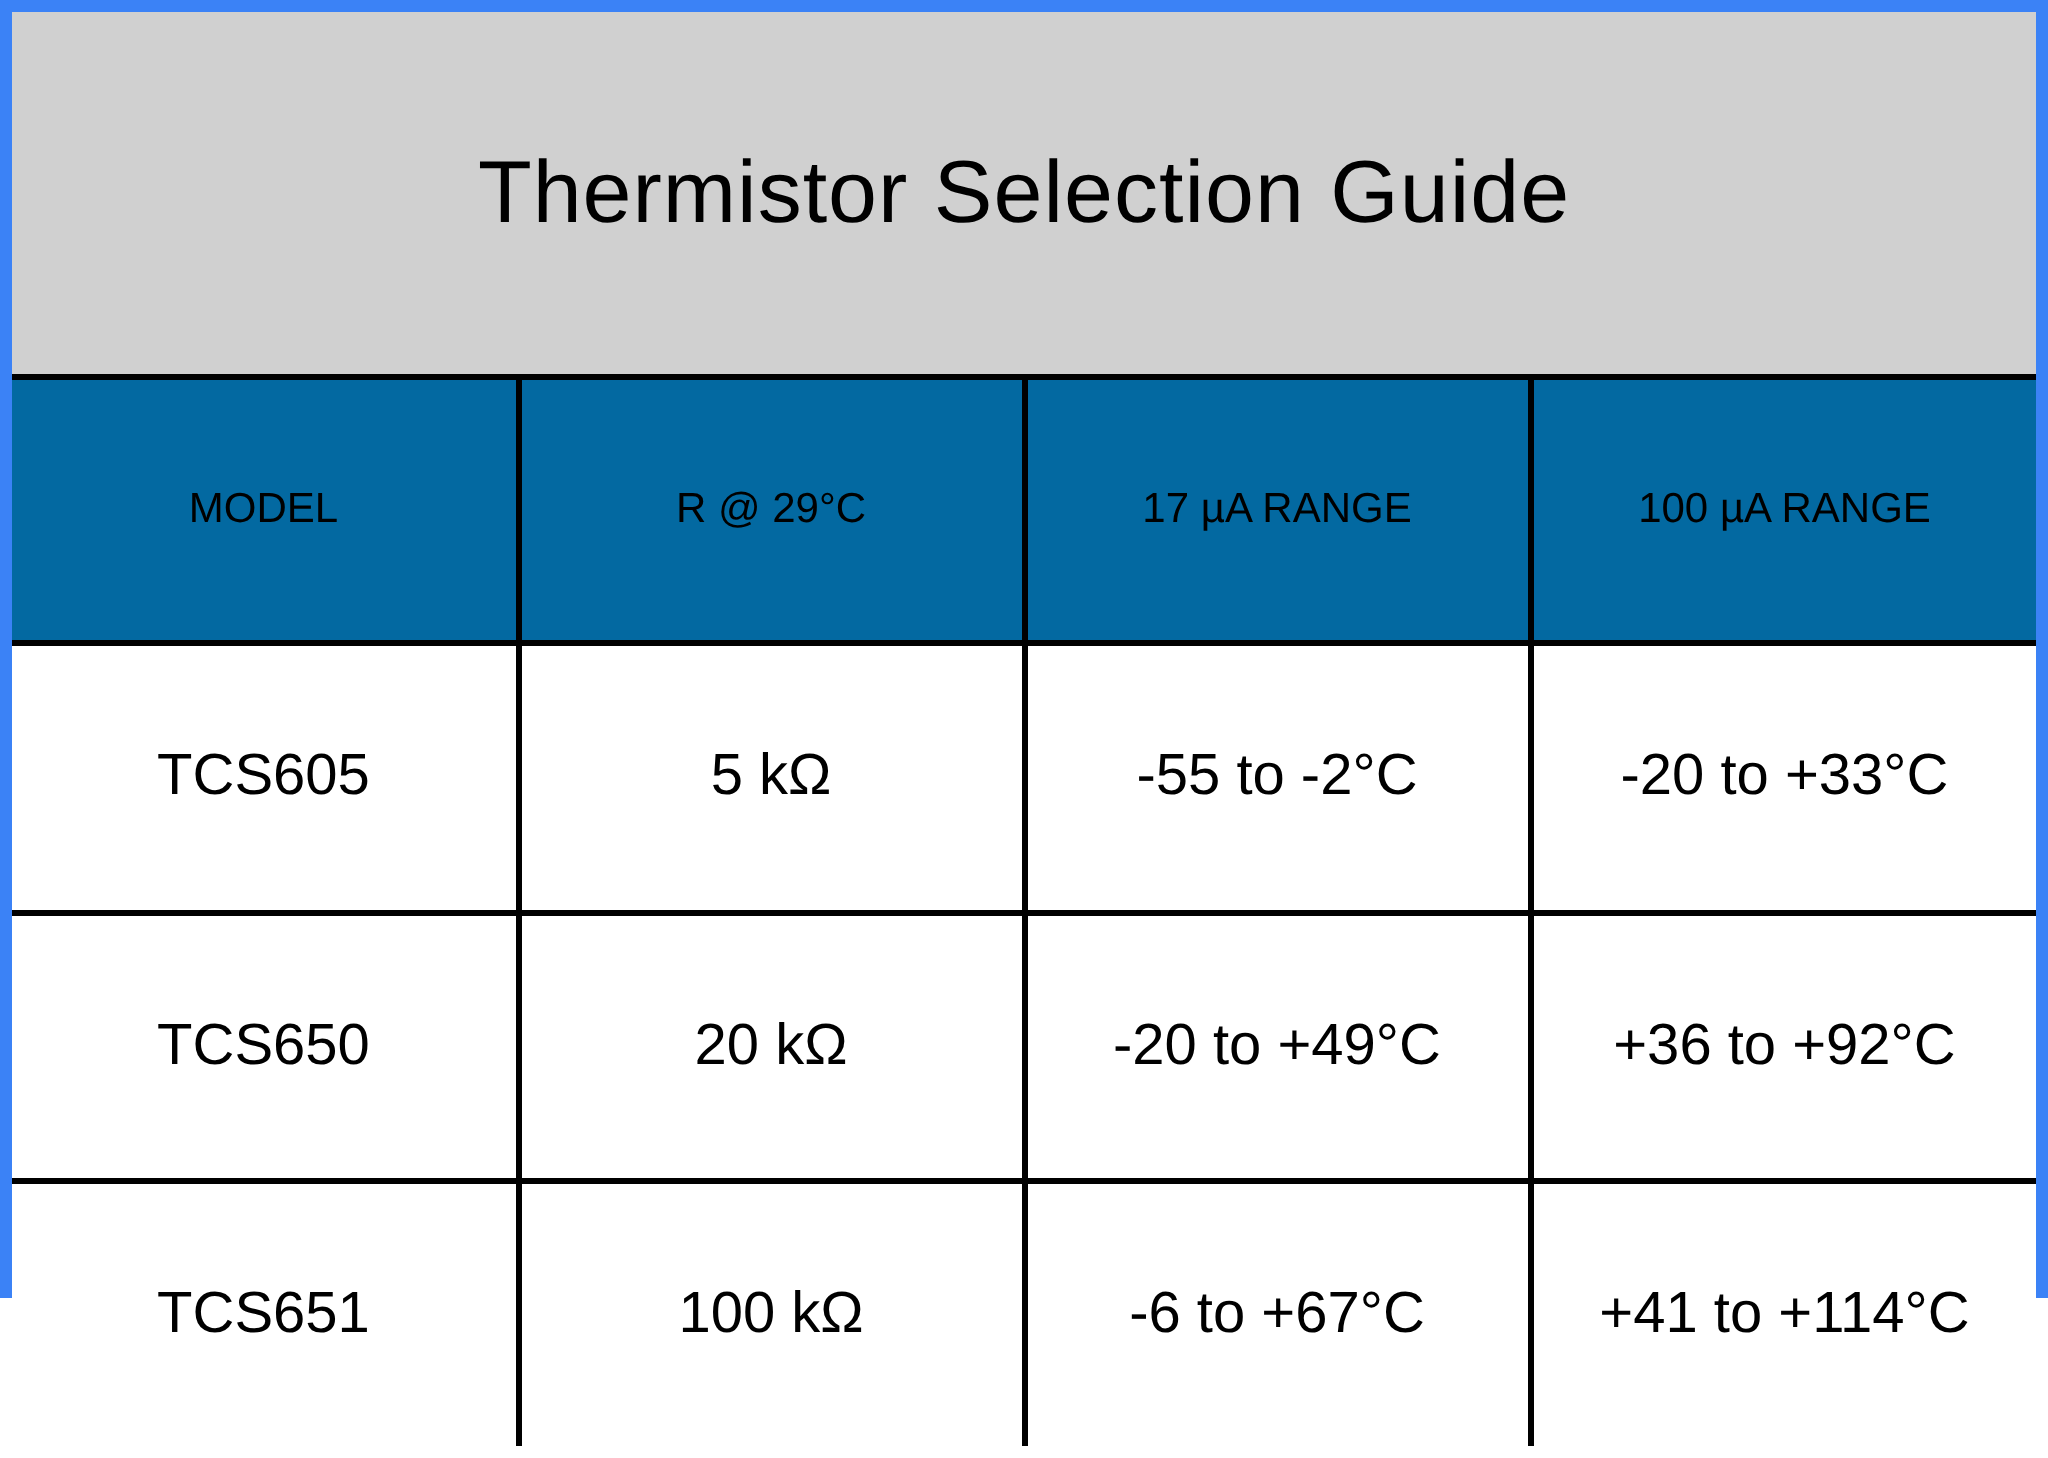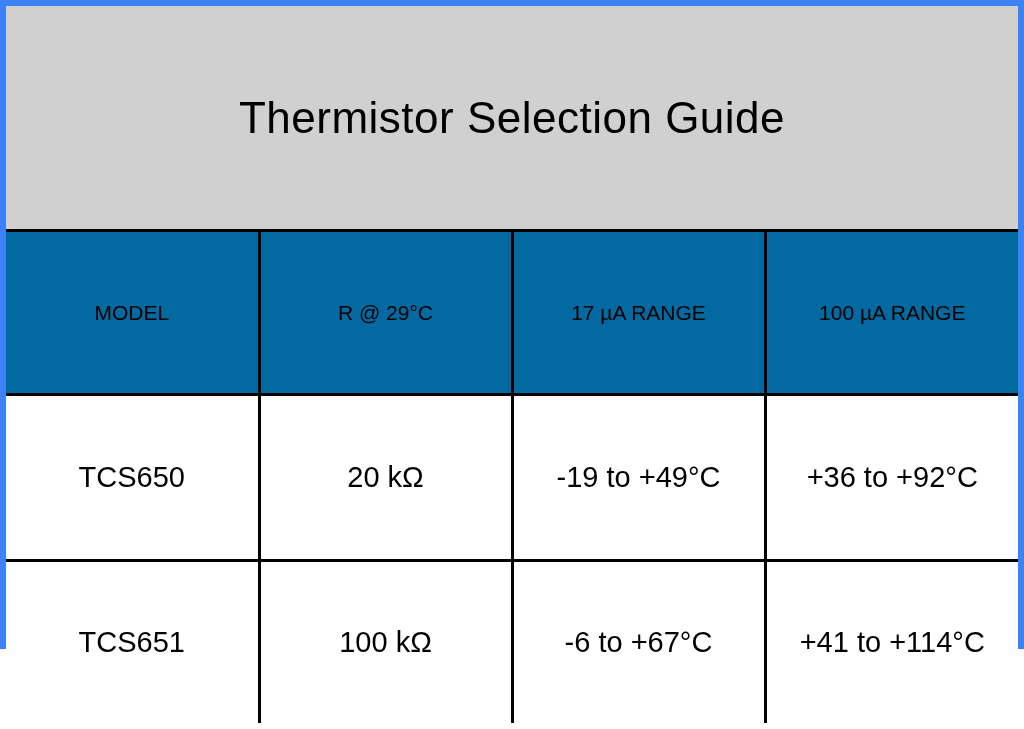--- a/index.html
+++ b/index.html
@@ -82,23 +82,29 @@
         <tr>
           <td class="title-cell" colspan="4">Thermistor Selection Guide</td>
         </tr>
         <tr>
           <td class="head-cell col-model">MODEL</td>
           <td class="head-cell col-res">R @ 29°C</td>
           <td class="head-cell col-r10">17 µA RANGE</td>
           <td class="head-cell col-r100">100 µA RANGE</td>
         </tr>
         <tr>
+          <td class="data-cell col-model">TCS605</td>
+          <td class="data-cell col-res">5 kΩ</td>
+          <td class="data-cell col-r10">-55 to -2°C</td>
+          <td class="data-cell col-r100">-20 to +33°C</td>
+        </tr>
+        <tr>
           <td class="data-cell col-model">TCS650</td>
           <td class="data-cell col-res">20 kΩ</td>
-          <td class="data-cell col-r10">-19 to +49°C</td>
+          <td class="data-cell col-r10">-20 to +49°C</td>
           <td class="data-cell col-r100">+36 to +92°C</td>
         </tr>
         <tr>
           <td class="data-cell col-model">TCS651</td>
           <td class="data-cell col-res">100 kΩ</td>
           <td class="data-cell col-r10">-6 to +67°C</td>
           <td class="data-cell col-r100">+41 to +114°C</td>
         </tr>
       </tbody>
     </table>

